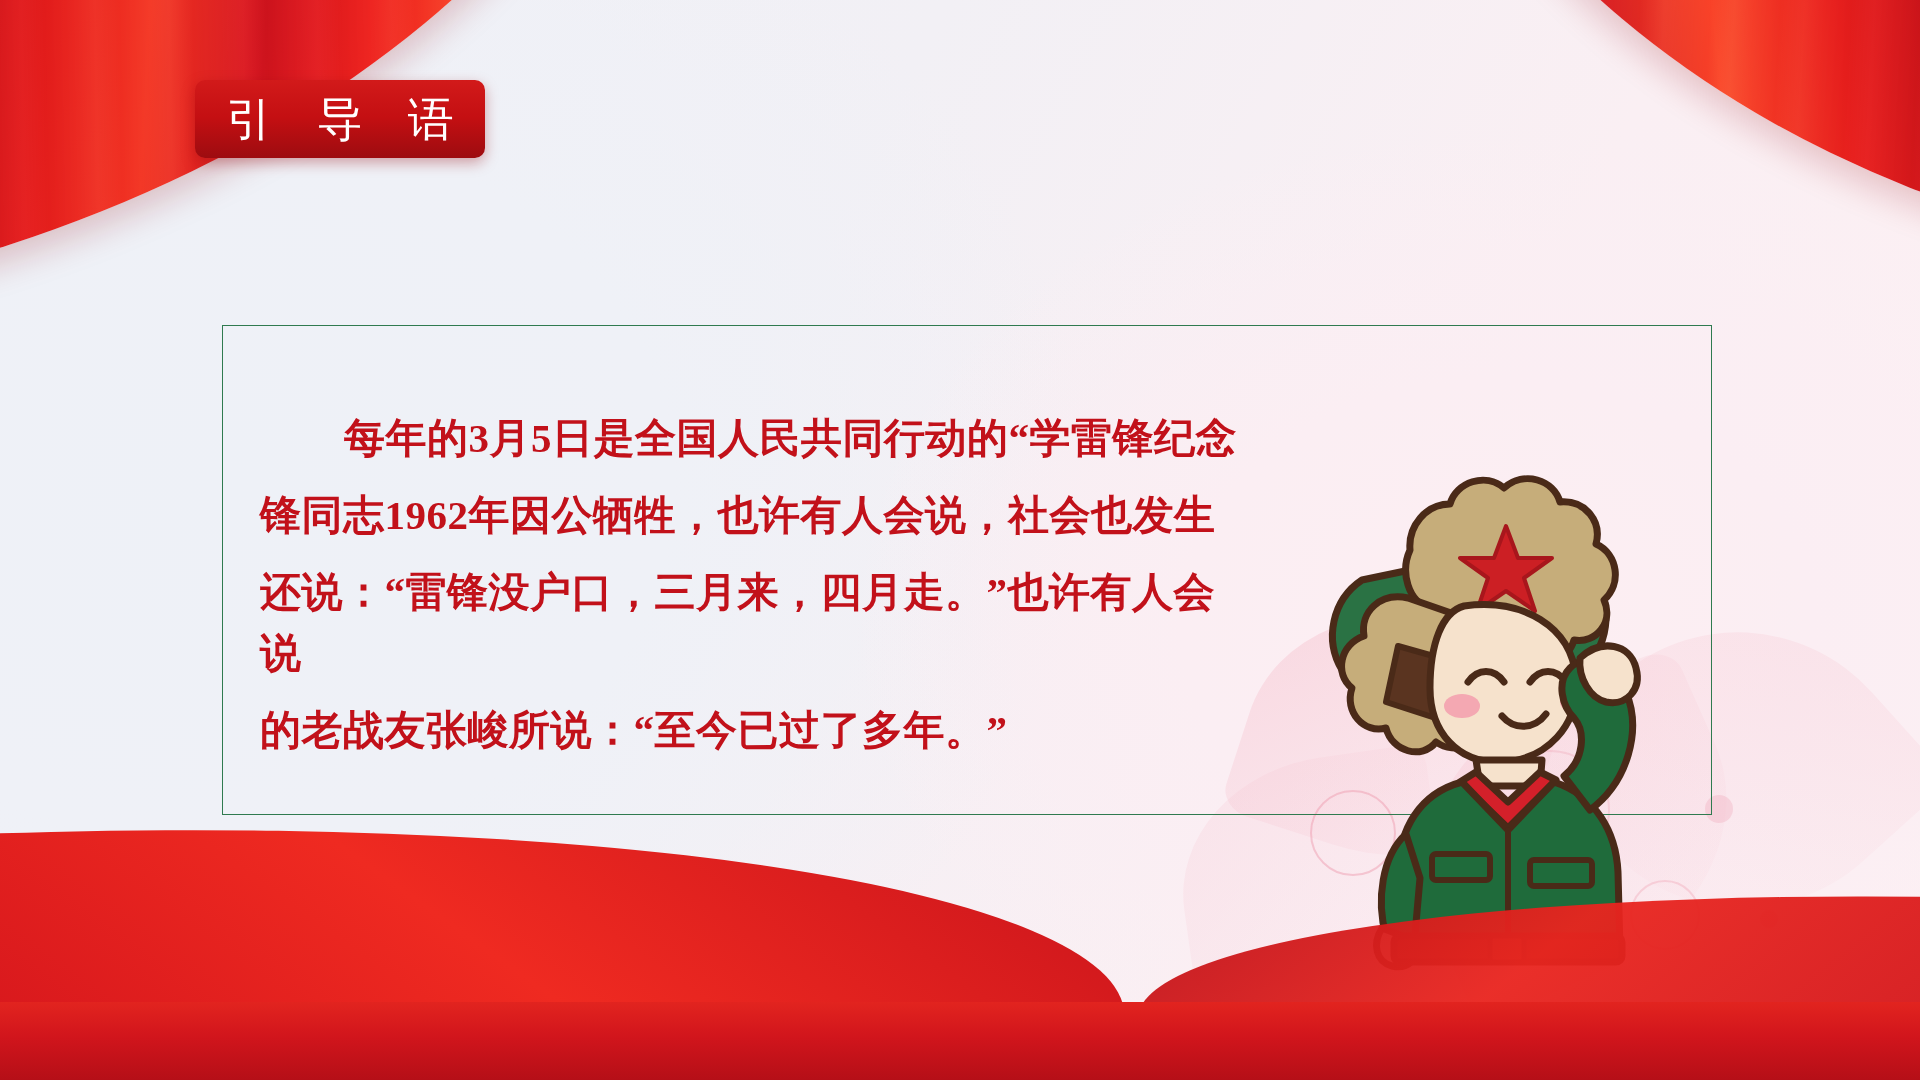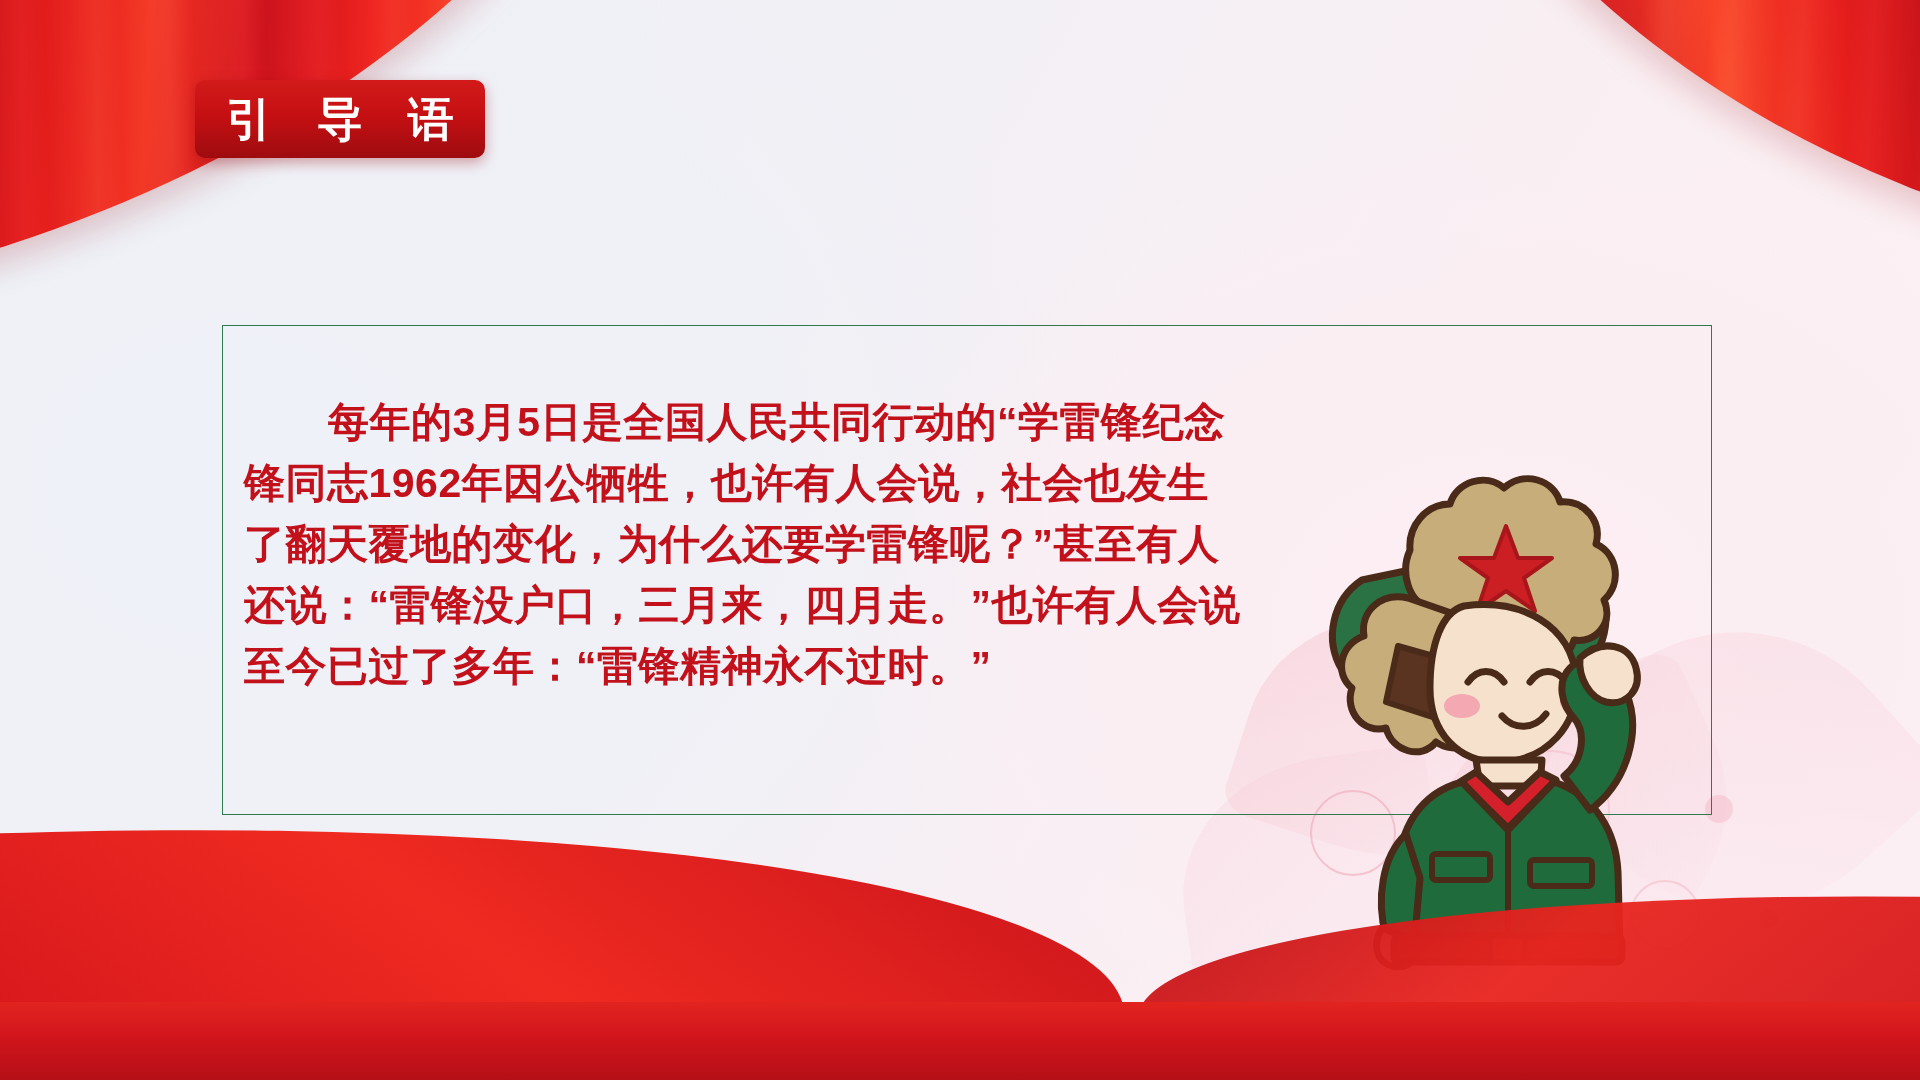--- a/index.html
+++ b/index.html
@@ -119,21 +119,21 @@
     position:absolute; left:195px; top:80px;
     width:290px; height:78px;
     border-radius:10px;
     background:linear-gradient(180deg,#d21a1a 0%,#c40f12 48%,#9d0c10 100%);
     box-shadow:0 5px 14px rgba(150,10,15,.35);
     display:flex; align-items:center; justify-content:center;
   }
   .title-badge-text{
     color:#ffffff;
     font-size:46px;
-    font-weight:bold;
+    font-weight:normal;
     letter-spacing:16px;
     text-indent:16px;
     line-height:1;
     white-space:nowrap;
     font-family:"Liberation Sans","DejaVu Sans",sans-serif;
   }
 
   
   .text-frame{
     position:absolute; left:222px; top:325px;
@@ -144,21 +144,21 @@
   .body-text{
     position:absolute; left:244px; top:392px;
     width:1010px;
     color:#c2111a;
     font-size:41px;
     font-weight:bold;
     line-height:61px;
     letter-spacing:.5px;
     font-family:"Liberation Sans","DejaVu Sans",sans-serif;
   }
-  .body-text p{ margin:0; }
+  .body-text p{ margin:16px;font-family:Liberation Serif, serif; }
   .body-text .indent{ display:inline-block; width:84px; }
 
   
   .mascot{
     position:absolute; left:1290px; top:430px;
     width:360px; height:560px;
   }
   .mascot svg{ width:100%; height:100%; display:block; }
 </style>
 </head>
@@ -188,23 +188,22 @@
 
   <div class="title-badge">
     <span class="title-badge-text">引  导  语</span>
   </div>
 
   <div class="text-frame"></div>
 
   <div class="body-text">
     <p><span class="indent"></span><span>每年的3月5日是全国人民共同行动的“学雷锋纪念</span></p>
     <p>锋同志1962年因公牺牲，也许有人会说，社会也发生</p>
-    <p>了翻天覆地的变化，为什么还要学雷锋呢？”甚至有人</p>
     <p>还说：“雷锋没户口，三月来，四月走。”也许有人会说</p>
-    <p>至今已过了多年：“雷锋精神永不过时。”</p>
+    <p>的老战友张峻所说：“至今已过了多年。”</p>
   </div>
 
   <div class="mascot">
     <svg viewBox="0 0 360 560" xmlns="http://www.w3.org/2000/svg">
       <g stroke="#4a2a18" stroke-width="7" stroke-linejoin="round" stroke-linecap="round">
 
         <path d="M72 150 C42 170 34 210 52 240 C70 272 118 286 158 278
                  L188 200 L120 140 Z" fill="#2a7244"></path>
 
         <path d="M236 118 C286 112 318 148 316 190 C314 228 286 252 252 252

